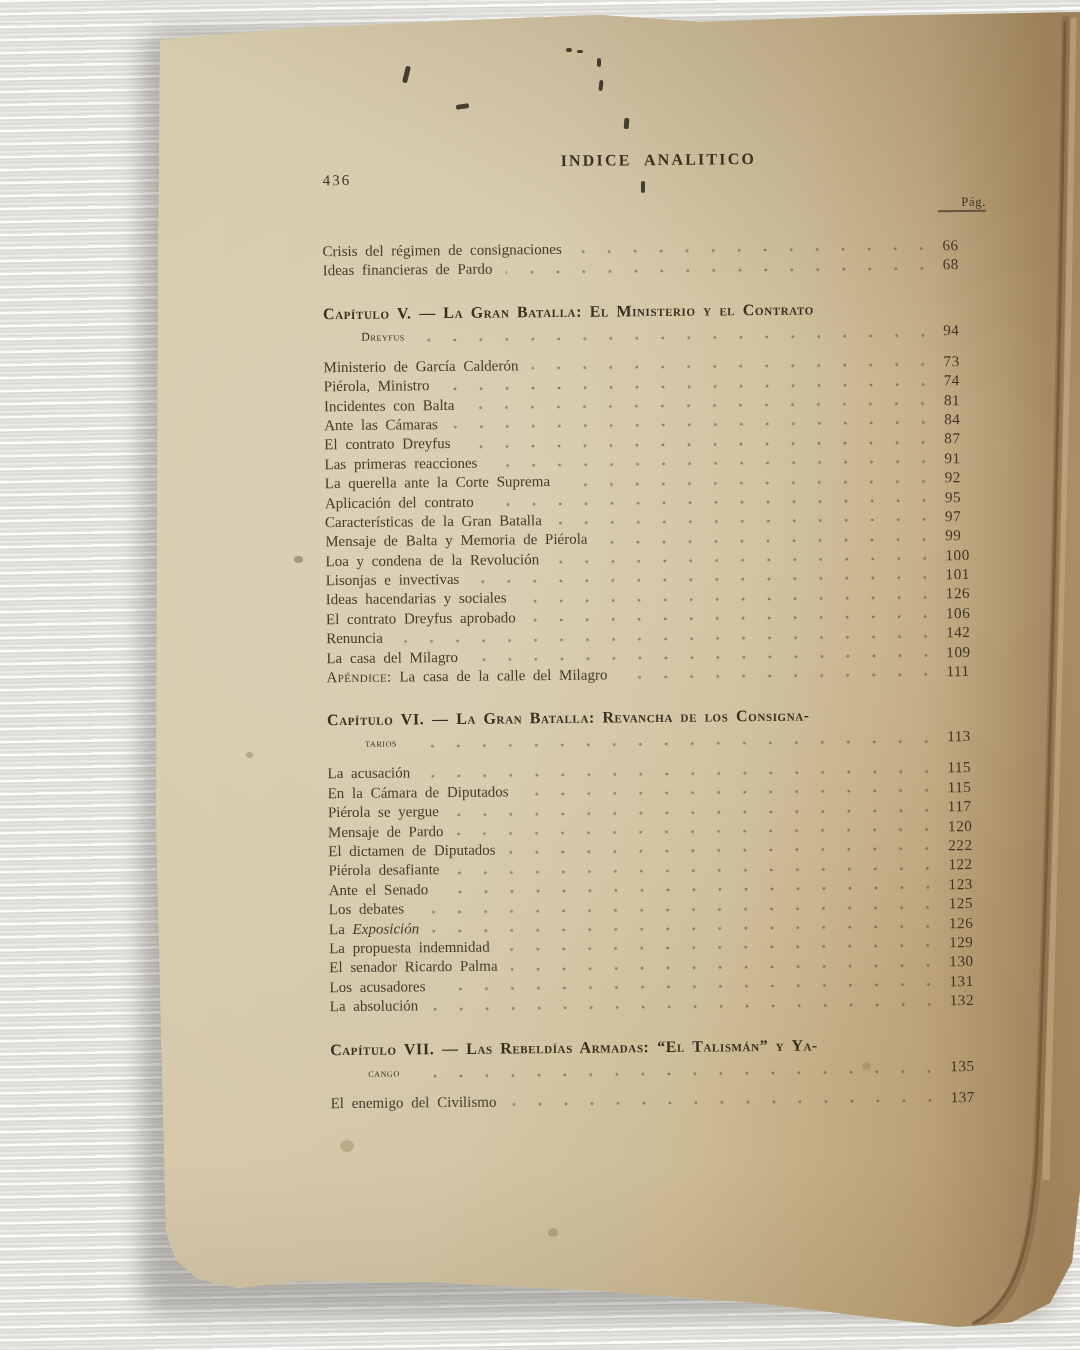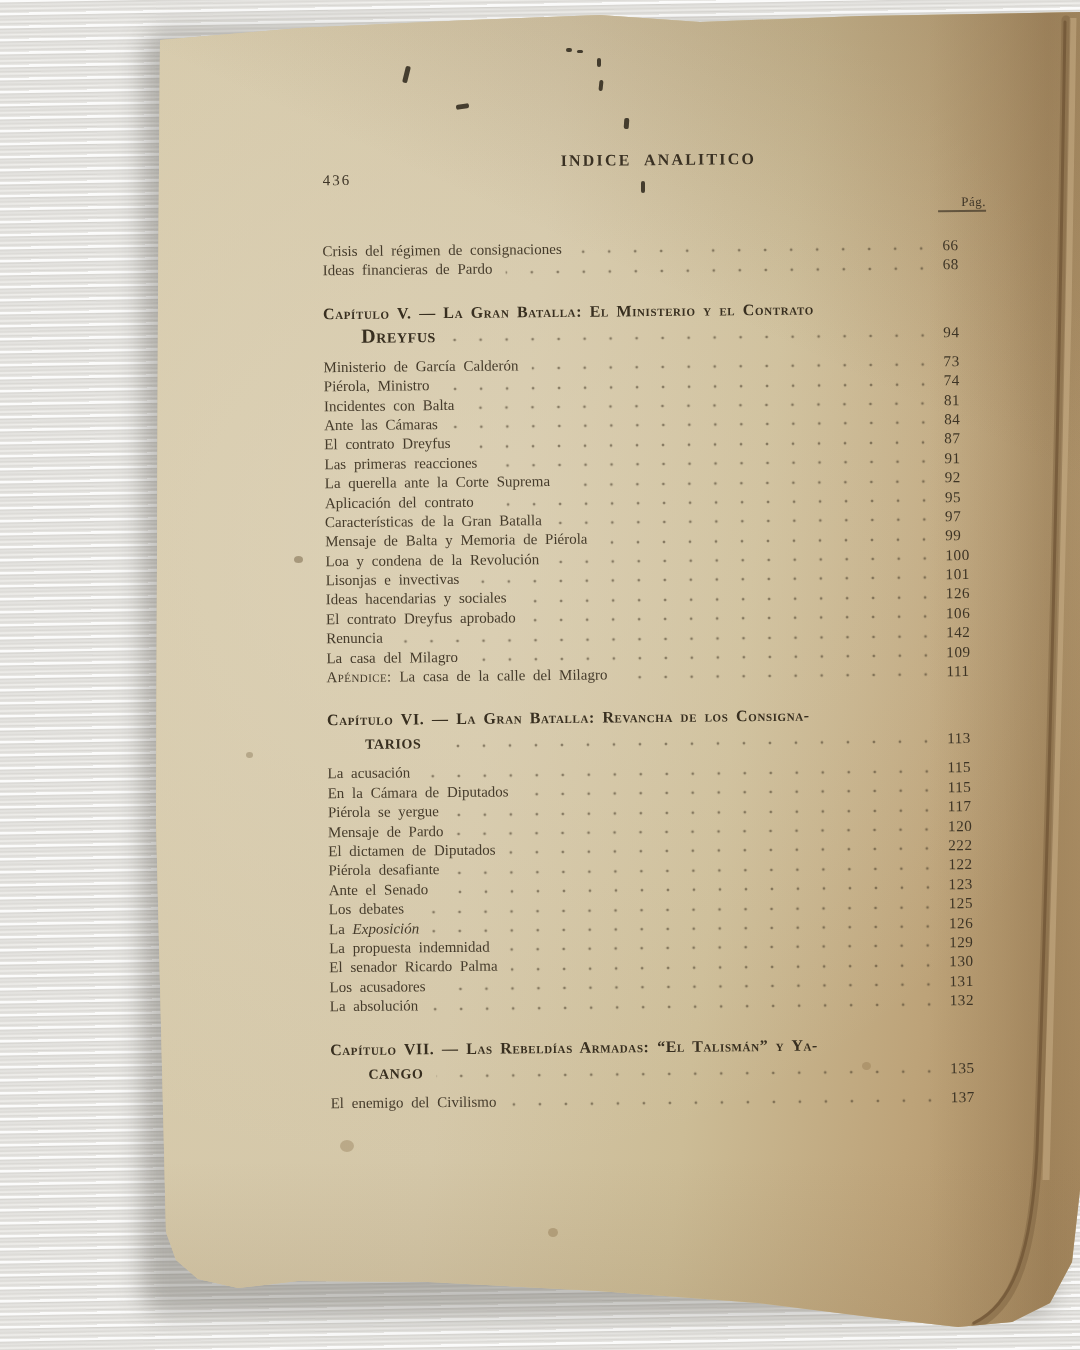--- a/index.html
+++ b/index.html
@@ -50,21 +50,21 @@
   .row .t .sc{font-variant:small-caps;letter-spacing:.4px;}
   .row .t i{font-style:italic;margin-top:48px;}
   .leader{flex:1;align-self:flex-end;height:8px;margin:0 8px 4px 13px;
     background:radial-gradient(circle, rgba(70,58,40,.55) 1.2px, rgba(0,0,0,0) 1.7px);
     background-size:26px 4px;background-repeat:repeat-x;background-position:right bottom;}
   .pg{width:44px;font-size:15.2px;color:#3d3425;letter-spacing:.5px;}
   .chapter{margin-top:23px;margin-bottom:10px;}
   .ch-l1{font-size:16px;line-height:22px;font-weight:bold;font-variant:small-caps;
     letter-spacing:.6px;word-spacing:3px;color:#382f20;white-space:nowrap;}
   .ch-l2{height:22px;line-height:22px;}
-  .ch-l2 .t{padding-left:38px;font-size:20px;font-weight:bold;font-variant:small-caps;
+  .ch-l2 .t{padding-left:38px;font-size:12px;font-weight:normal;font-variant:small-caps;
     letter-spacing:.6px;color:#382f20;}
   
   .badge{position:absolute;left:823px;top:45px;width:207px;height:43px;border-radius:11px;
     background:#c2232e;display:flex;align-items:center;justify-content:center;
     font-family:"Liberation Sans", sans-serif;font-weight:bold;font-size:33px;
     letter-spacing:1px;color:#ffffff;}
 </style>
 </head>
 <body>
 

